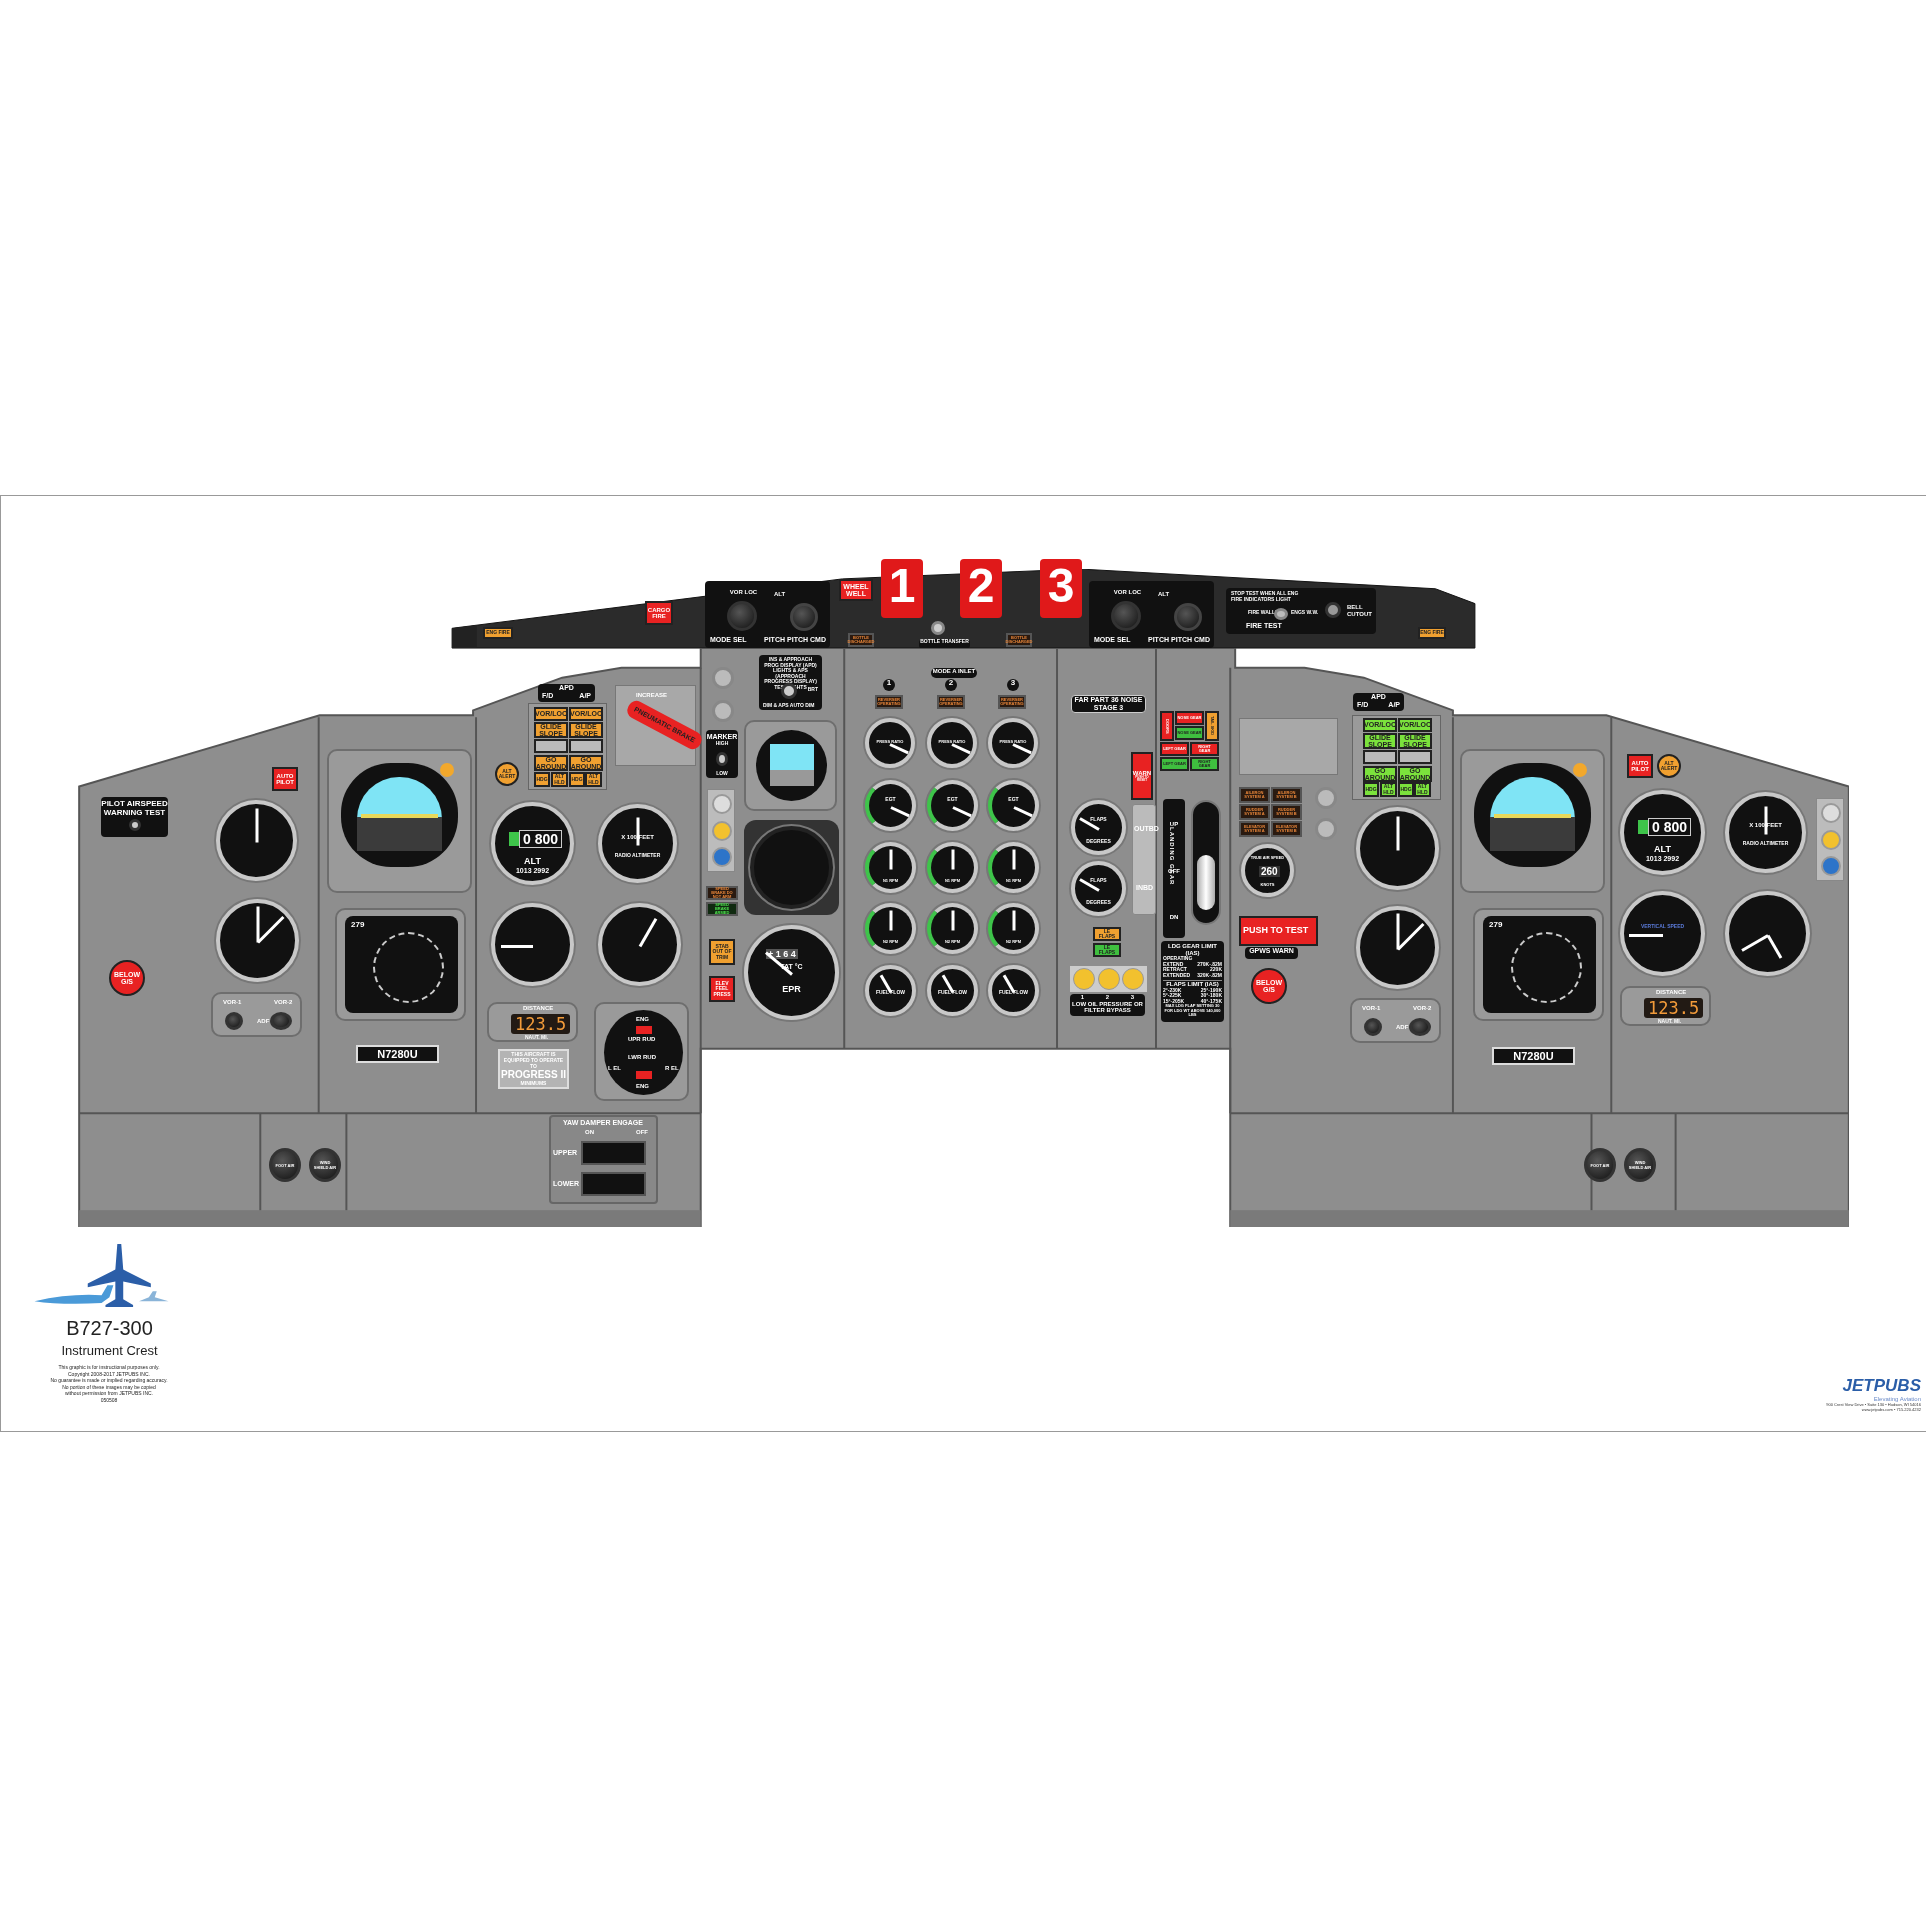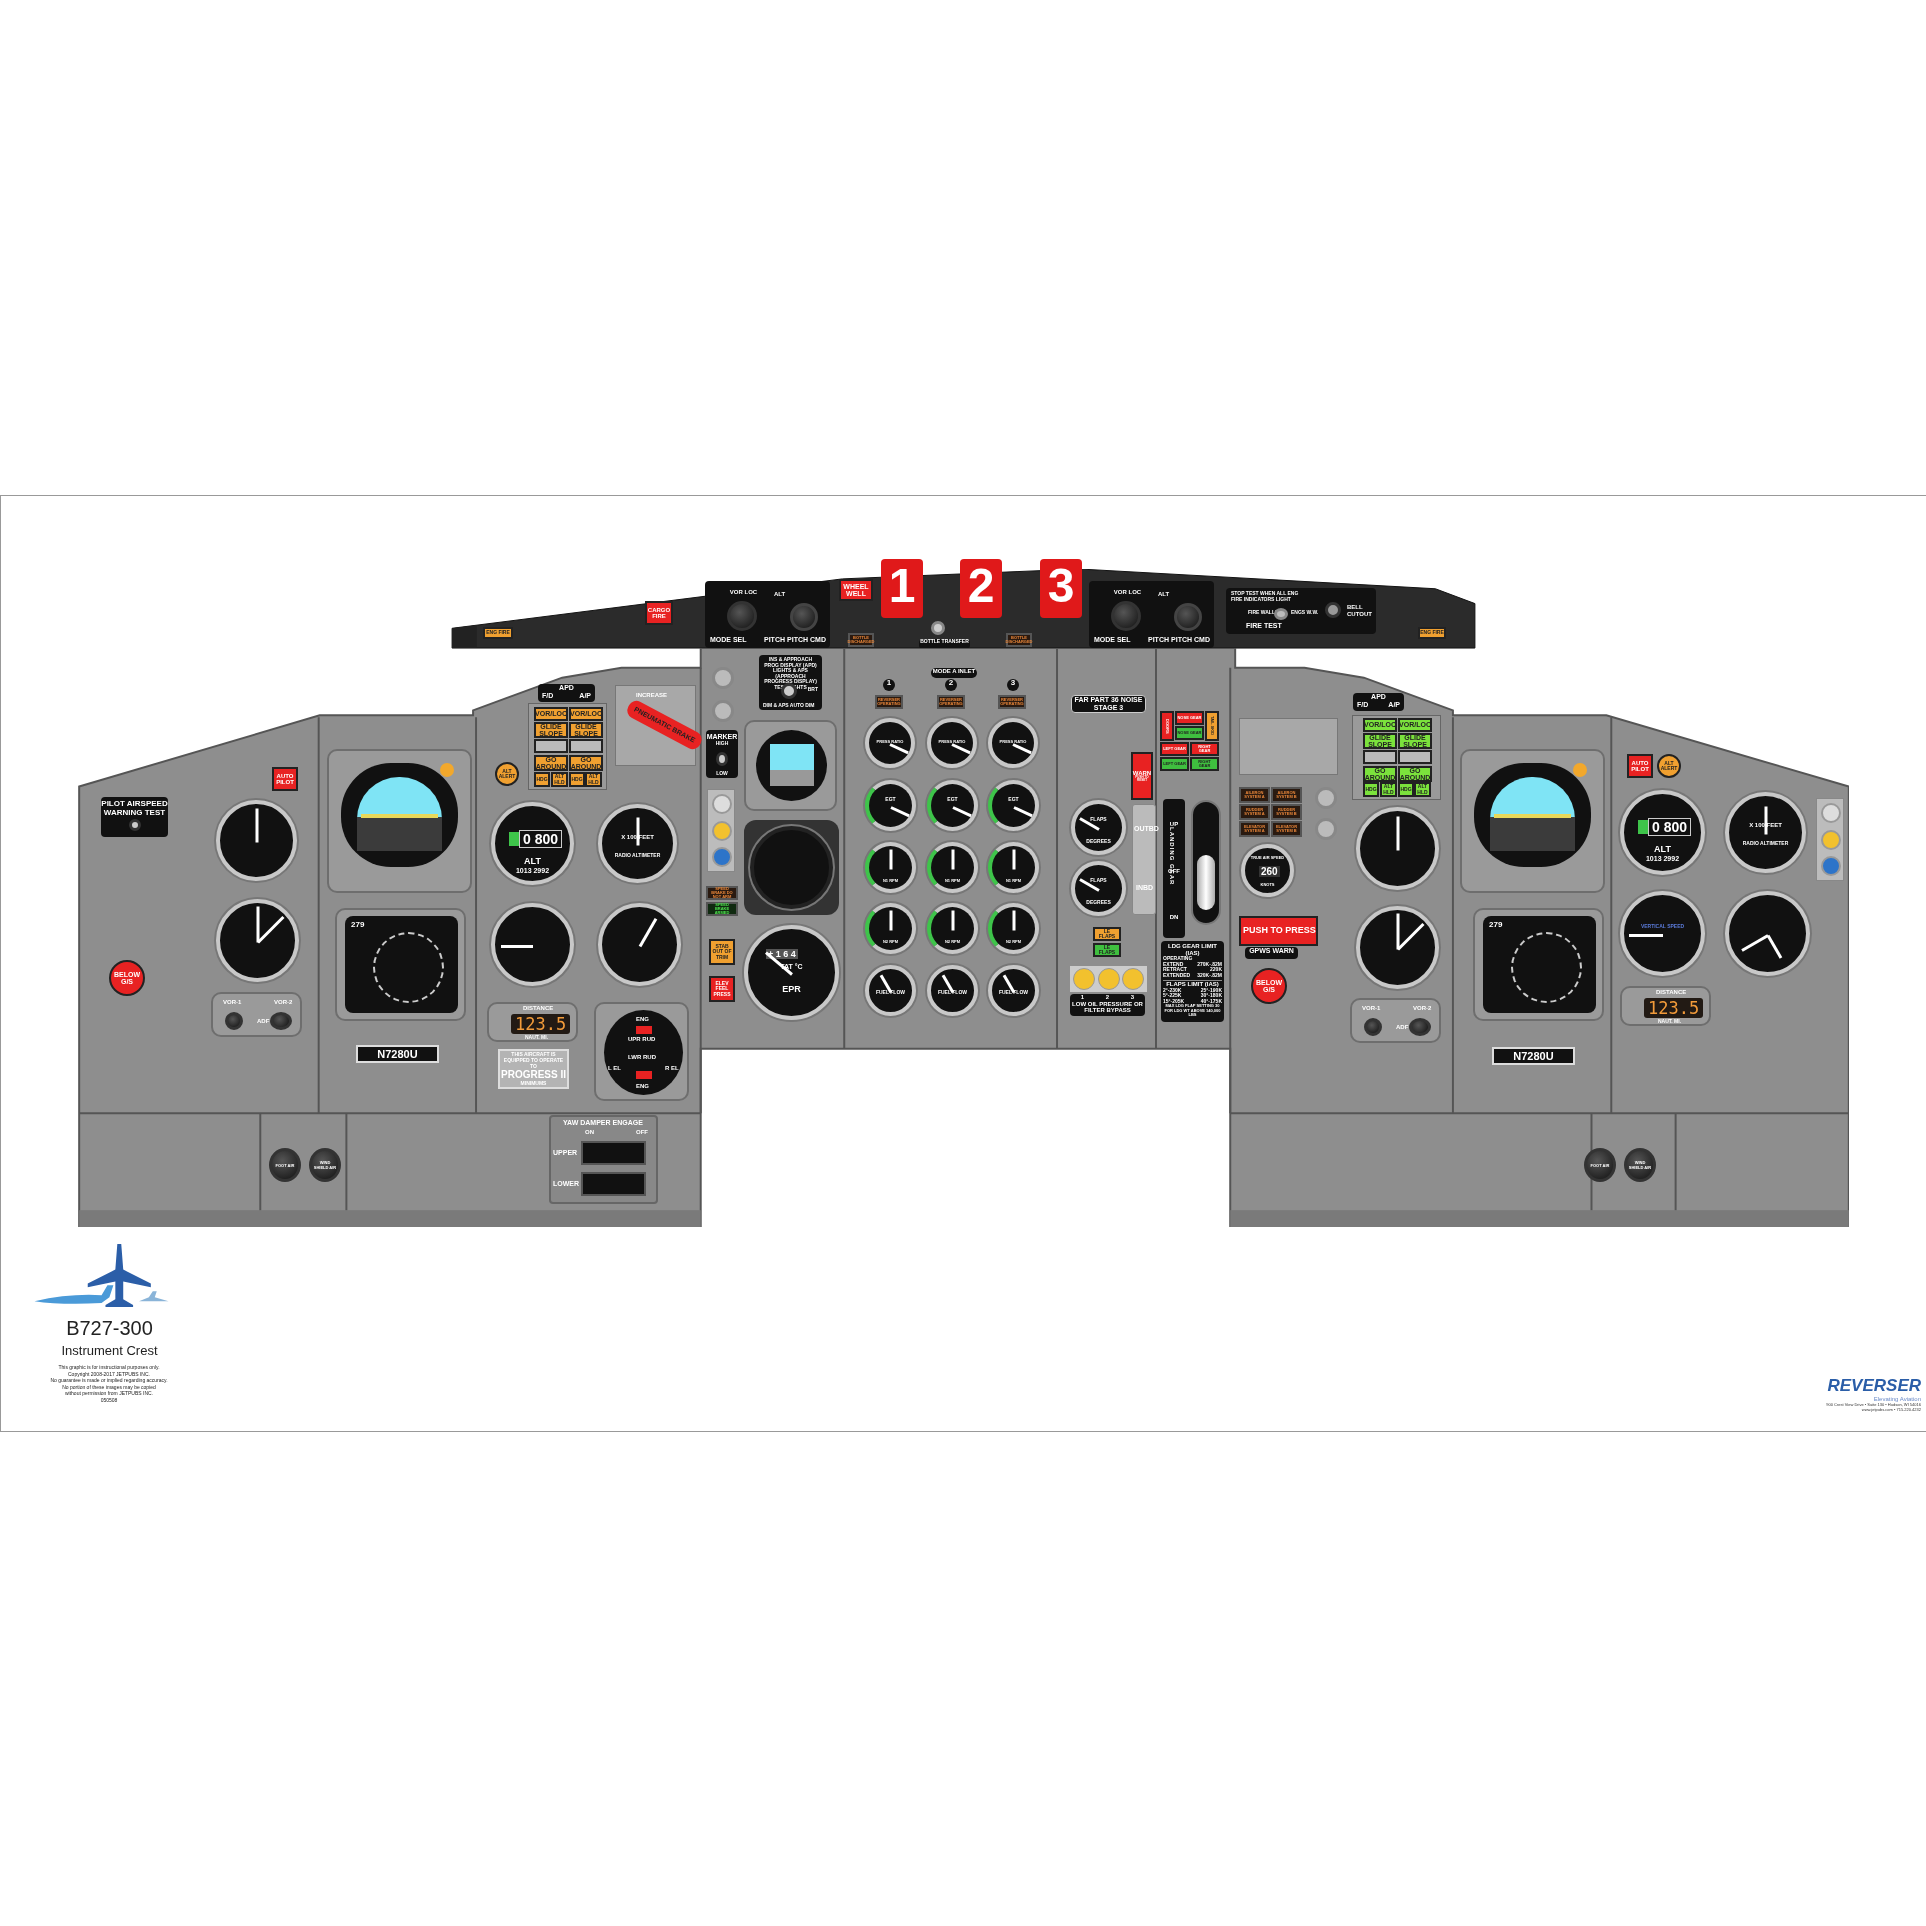--- a/index.html
+++ b/index.html
@@ -431,21 +431,21 @@
   <div class="light dark-amber" style="left:0;top:34px;width:31px;height:16px;font-size:4px">ELEVATOR SYSTEM A</div>
   <div class="light dark-amber" style="left:32px;top:34px;width:31px;height:16px;font-size:4px">ELEVATOR SYSTEM B</div>
 </div>
 <div class="knob" style="left:1315px;top:787px;width:22px;height:22px;background:#bbb;border-color:#888"></div>
 <div class="knob" style="left:1315px;top:818px;width:22px;height:22px;background:#bbb;border-color:#888"></div>
 <div class="gauge" style="left:1241px;top:844px;width:53px;height:53px">
   <div class="lbl" style="top:7px;font-size:4px">TRUE AIR SPEED</div>
   <div class="abs" style="left:14px;top:18px;font-size:10px;font-weight:bold;background:#333;padding:0 2px">260</div>
   <div class="lbl" style="top:34px;font-size:4px">KNOTS</div>
 </div>
-<div class="light red abs" style="left:1239px;top:916px;width:79px;height:30px;font-size:9px;justify-content:flex-start;padding-left:2px">PUSH TO PRESS</div>
+<div class="light red abs" style="left:1239px;top:916px;width:79px;height:30px;font-size:9px;justify-content:flex-start;padding-left:2px">PUSH TO TEST</div>
 <div class="plate" style="left:1245px;top:947px;width:53px;height:12px;font-size:7px">GPWS WARN</div>
 <div class="light red abs" style="left:1251px;top:968px;width:36px;height:36px;border-radius:50%;font-size:7px">BELOW G/S</div>
 
 <div class="plate" style="left:1353px;top:693px;width:51px;height:18px;font-size:7px">
   <div>APD</div>
   <div style="display:flex;justify-content:space-between;padding:0 4px">
       <span>F/D</span>
       <span>A/P</span>
     </div>
 </div>
@@ -541,18 +541,18 @@
 <div class="footer-title" style="left:30px;top:1364px;width:158px;font-size:5px;line-height:1.3">
   <div>This graphic is for instructional purposes only.</div>
   <div>Copyright 2008-2017 JETPUBS INC.</div>
   <div>No guarantee is made or implied regarding accuracy.</div>
   <div>No portion of these images may be copied</div>
   <div>without permission from JETPUBS INC.</div>
   <div>050508</div>
 </div>
 
 <div class="abs" style="left:1772px;top:1376px;width:149px;text-align:right;color:#2b5ea8">
-  <div style="font-size:17px;font-weight:bold;font-style:italic">REVERSER</div>
+  <div style="font-size:17px;font-weight:bold;font-style:italic">JETPUBS</div>
   <div style="font-size:6px;color:#6a8ac8">Elevating Aviation</div>
   <div style="font-size:4px;color:#333">900 Crest View Drive • Suite 130 • Hudson, WI 54016</div>
   <div style="font-size:4px;color:#333">www.jetpubs.com • 715.220.4232</div>
 </div>
 
 
 </body></html>

